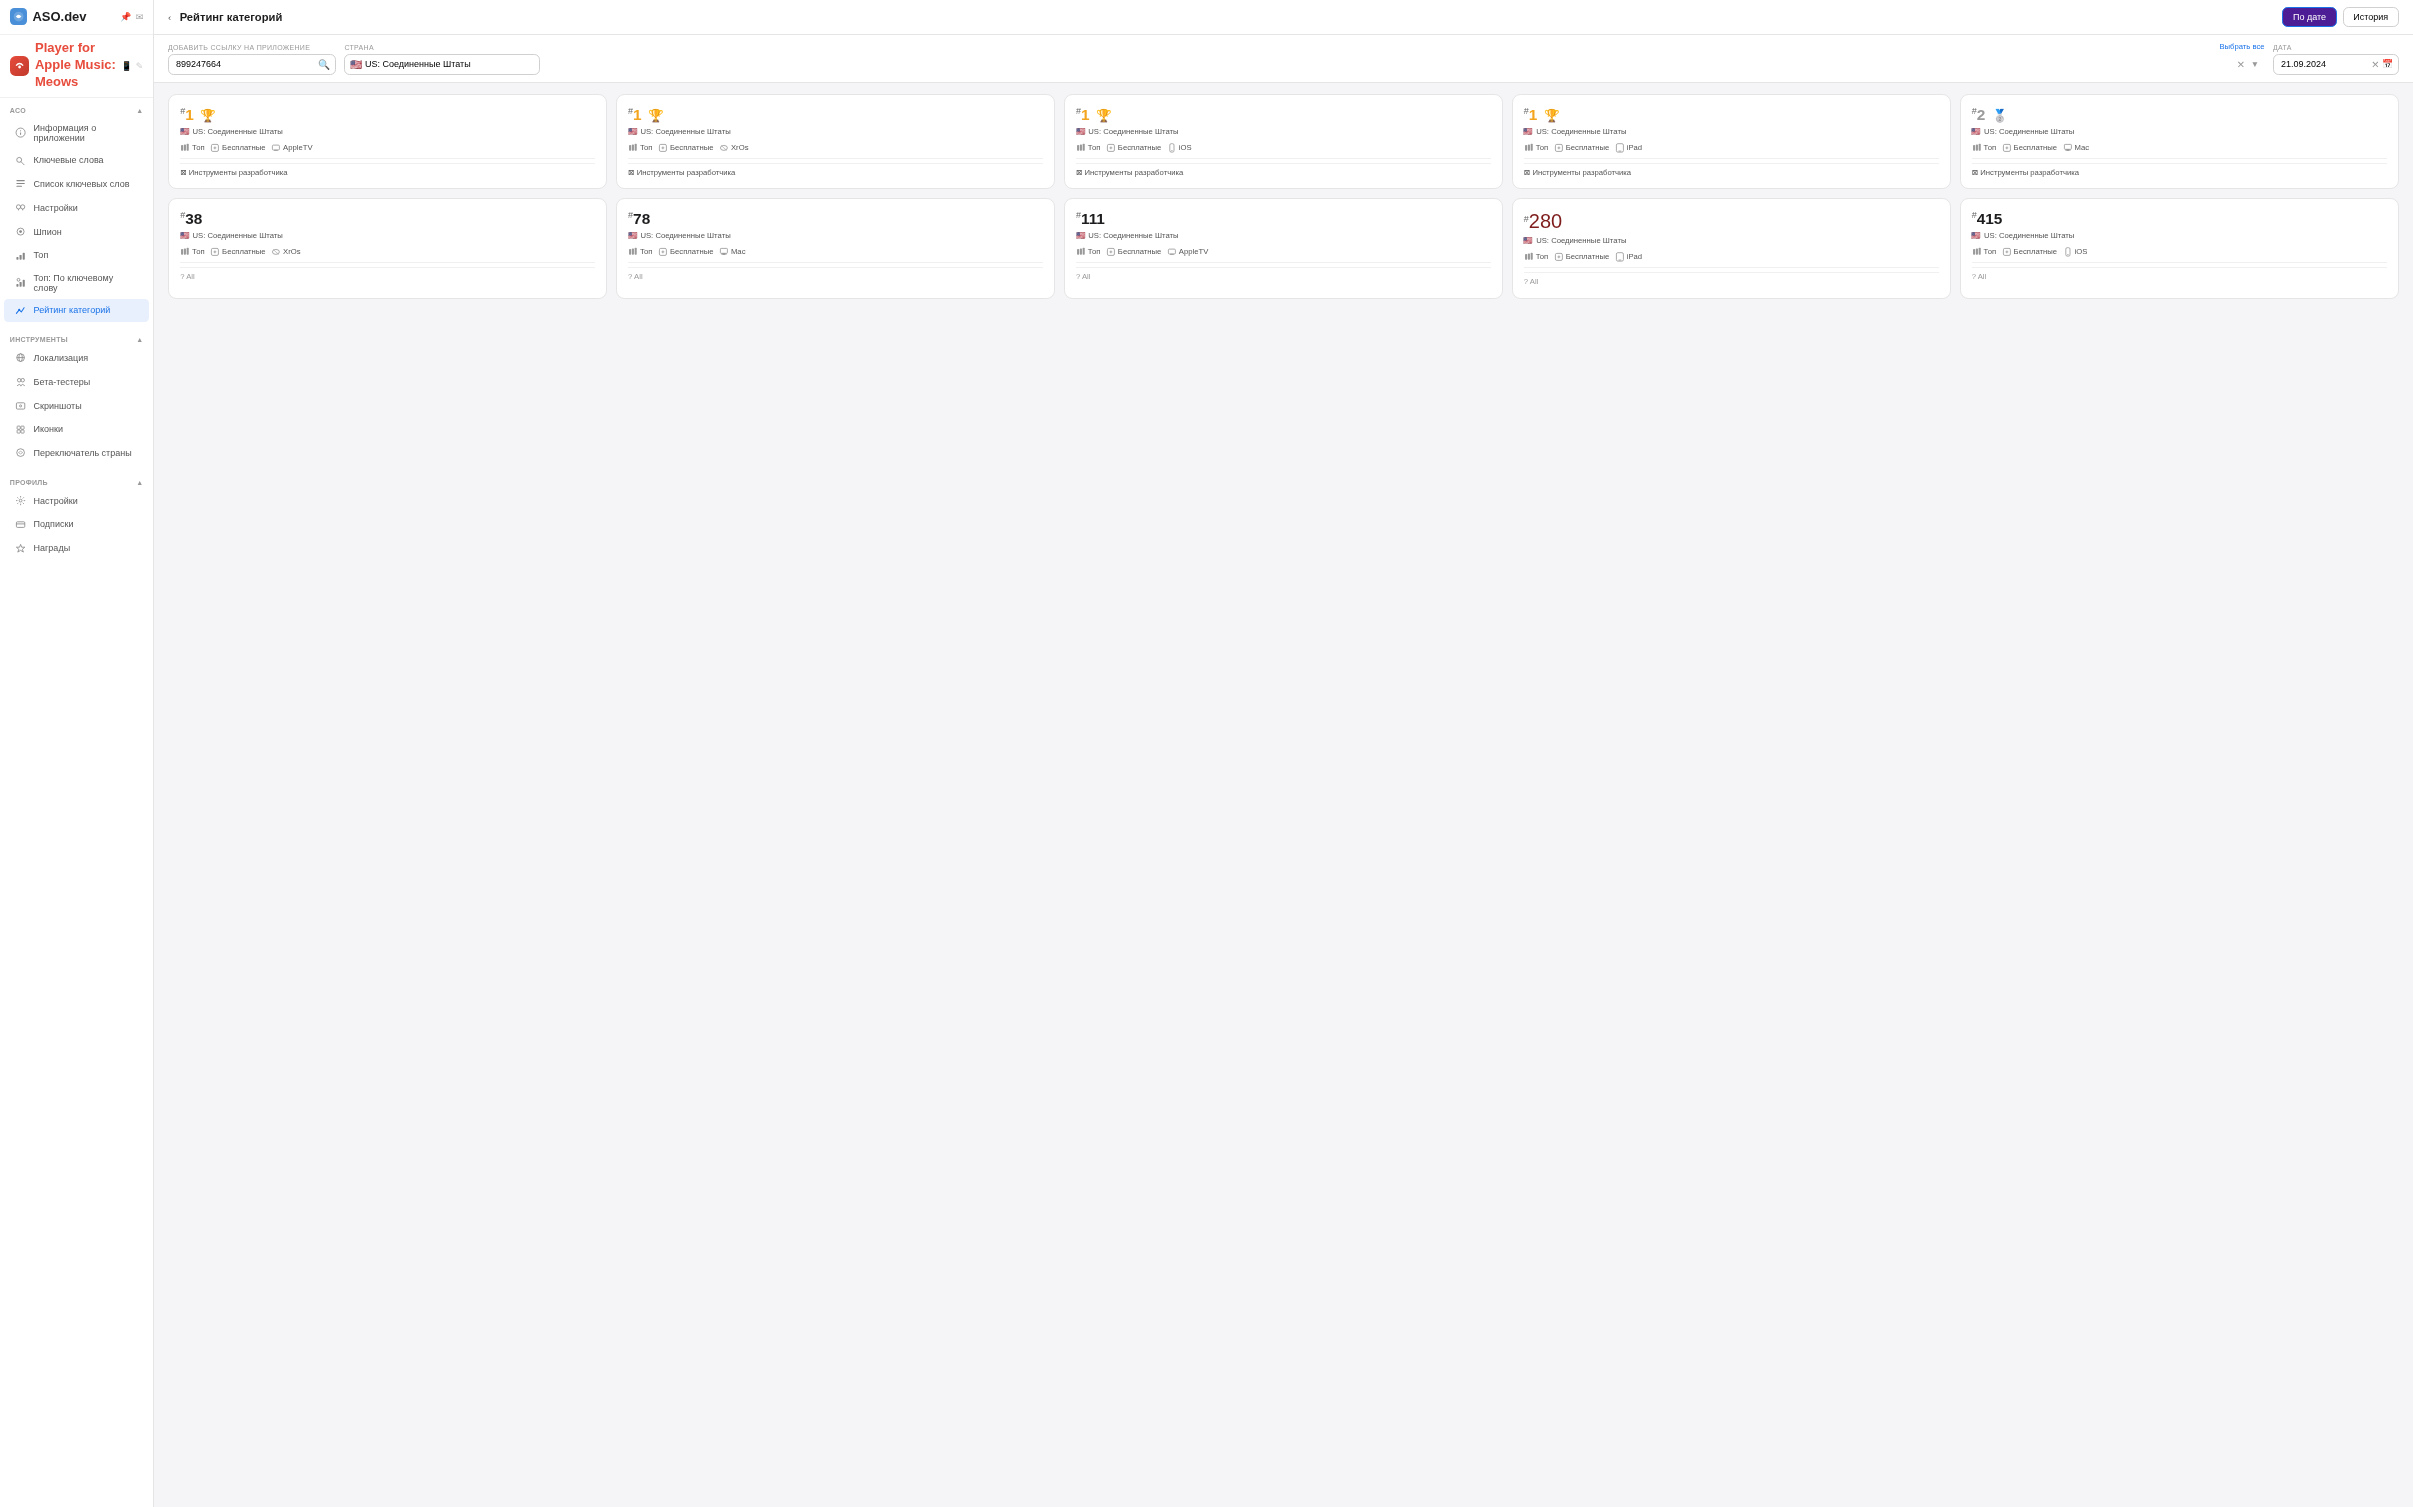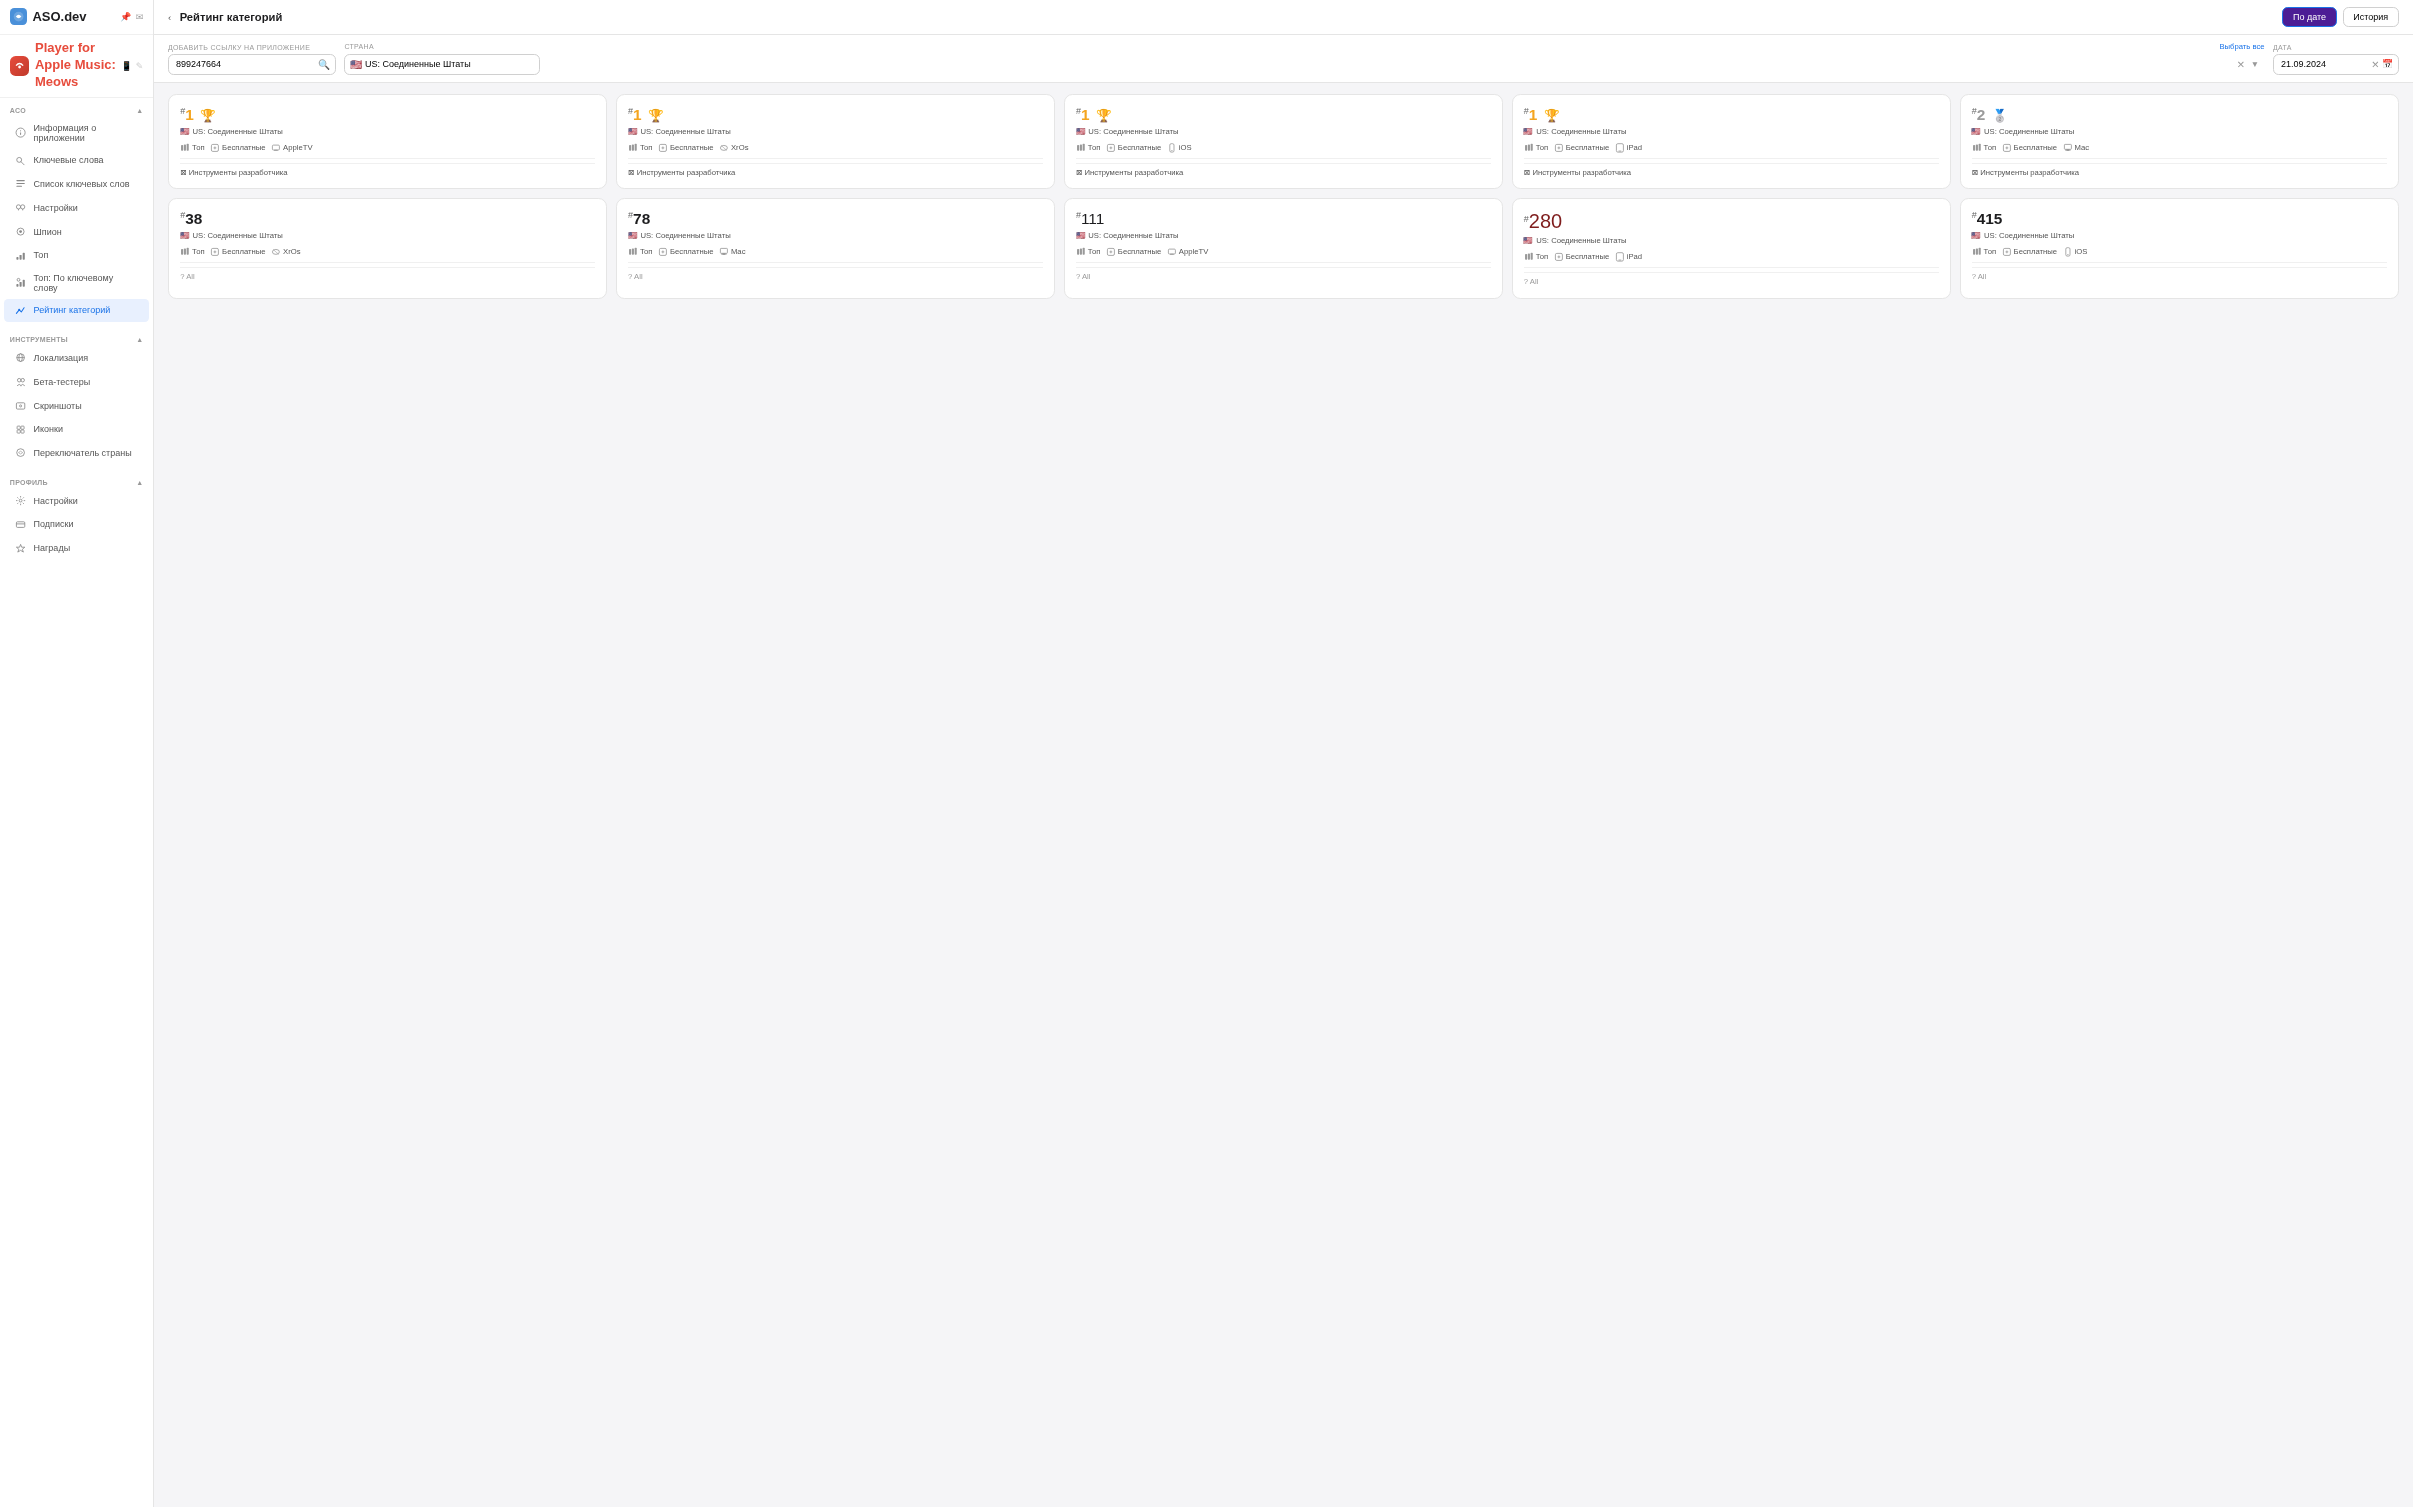--- a/index.html
+++ b/index.html
@@ -34,21 +34,21 @@
     .topbar-back { color: #555; cursor: pointer; font-size: 9.8px; }
     .topbar-title { font-size: 11.2px; font-weight: 600; flex: 1; }
     .topbar-actions { display: flex; gap: 5.6px; }
     .btn { padding: 4.2px 9.8px; border-radius: 5.6px; font-size: 9px; cursor: pointer; border: 0.7px solid #d0d0d0; background: #fff; }
     .btn.active { background: #4c1d95; color: #fff; border-color: #1a73e8; }
     .btn.outline { border: 0.7px solid #d0d0d0; }
 
     .filters { background: #fff; border-bottom: 0.7px solid #e5e5e5; padding: 7px 14px; display: flex; gap: 8.4px; align-items: flex-end; }
     .filter-group { display: flex; flex-direction: column; gap: 2.8px; }
     .filter-label { font-size: 7px; color: #999; text-transform: uppercase; letter-spacing: 0.3px; font-weight: 500; }
-    .filter-label-row { display: flex; justify-content: space-between; align-items: center; }
+    .filter-label-row { display: flex; justify-content: space-between; align-items: flex-end; }
     .select-all-link { font-size: 7.7px; color: #1a73e8; cursor: pointer; }
     .filter-input-wrap { position: relative; display: flex; align-items: center; }
     .filter-input { border: 0.7px solid #d0d0d0; border-radius: 5.6px; padding: 4.2px 21px 4.2px 7px; font-size: 9px; width: 168px; outline: none; }
     .filter-input.country { width: 196px; }
     .filter-input.date { width: 126px; }
     .filter-clear { position: absolute; right: 5.6px; color: #999; cursor: pointer; font-size: 9.8px; }
     .filter-search-icon { position: absolute; right: 5.6px; color: #999; font-size: 9.8px; }
     .country-flag { position: absolute; left: 5.6px; font-size: 9.8px; }
     .filter-input.country { padding-left: 19.6px; padding-right: 35px; }
     .country-chevron { position: absolute; right: 18px; color: #999; font-size: 8.4px; }
@@ -626,21 +626,21 @@
     </span>
 
     </div>
     <div class="divider"></div>
     <div class="card-category">
       <span style="color:#999">? All</span>
     </div>
   </div>
         <div class="card">
     <div class="card-rank">
-      <sup style="color:#666; font-size:9px">#</sup><span style="color:#1d1d1f; font-size:15.4px; font-weight:400">111</span>
+      <sup style="color:#666; font-size:9px">#</sup><span style="color:#1d1d1f; font-size:15.4px; font-weight:700">111</span>
       
     </div>
     <div class="card-country">
       <span>🇺🇸</span>
       <span>US: Соединенные Штаты</span>
     </div>
     <div class="card-tags">
 
     <span class="card-tag">
       <svg width="9.8" height="9.8" viewBox="0 0 14 14" fill="none">

